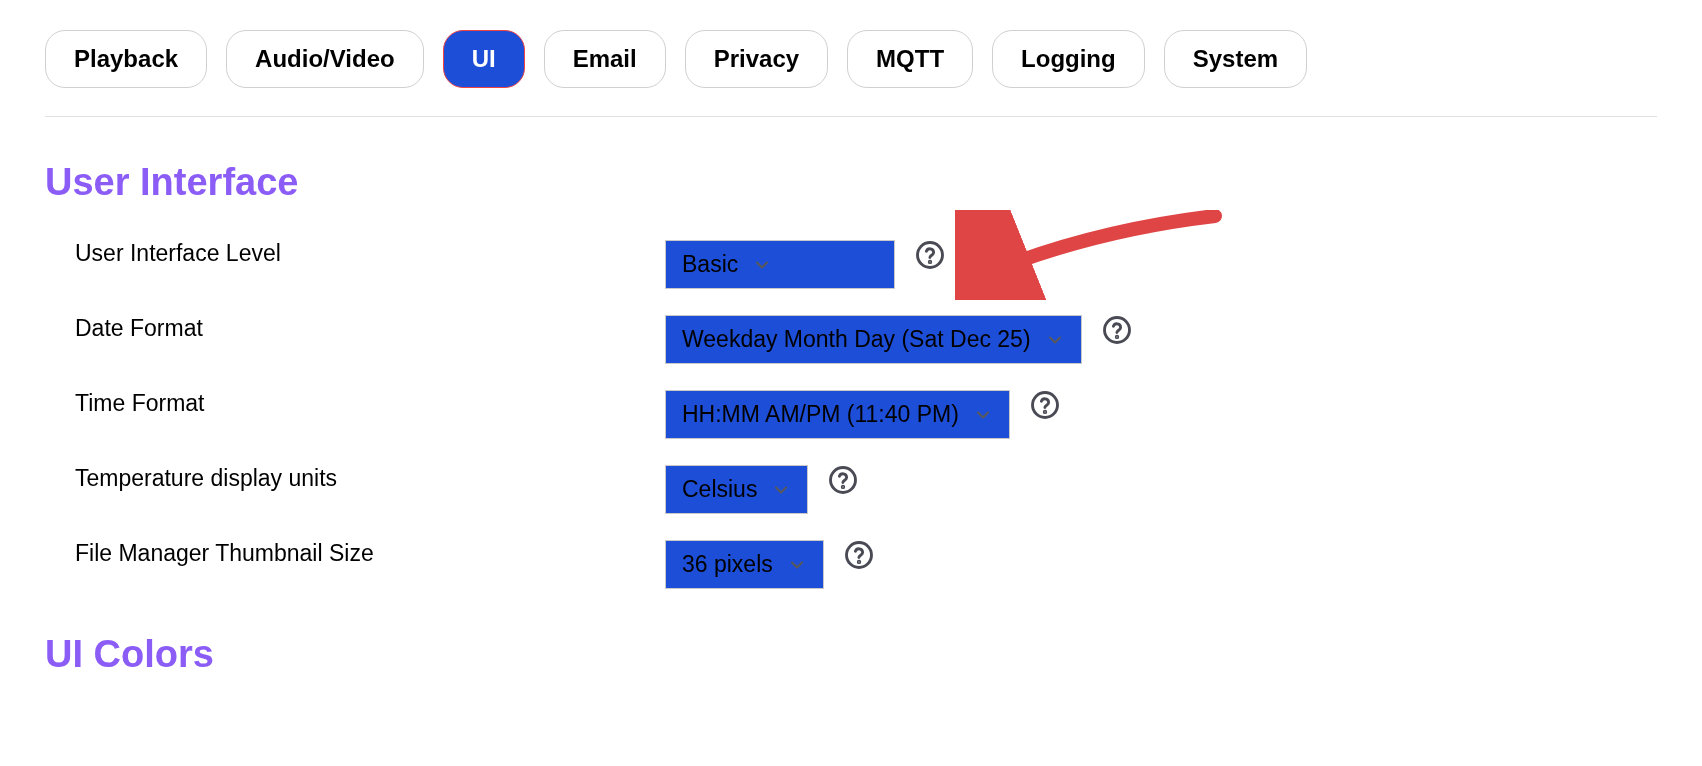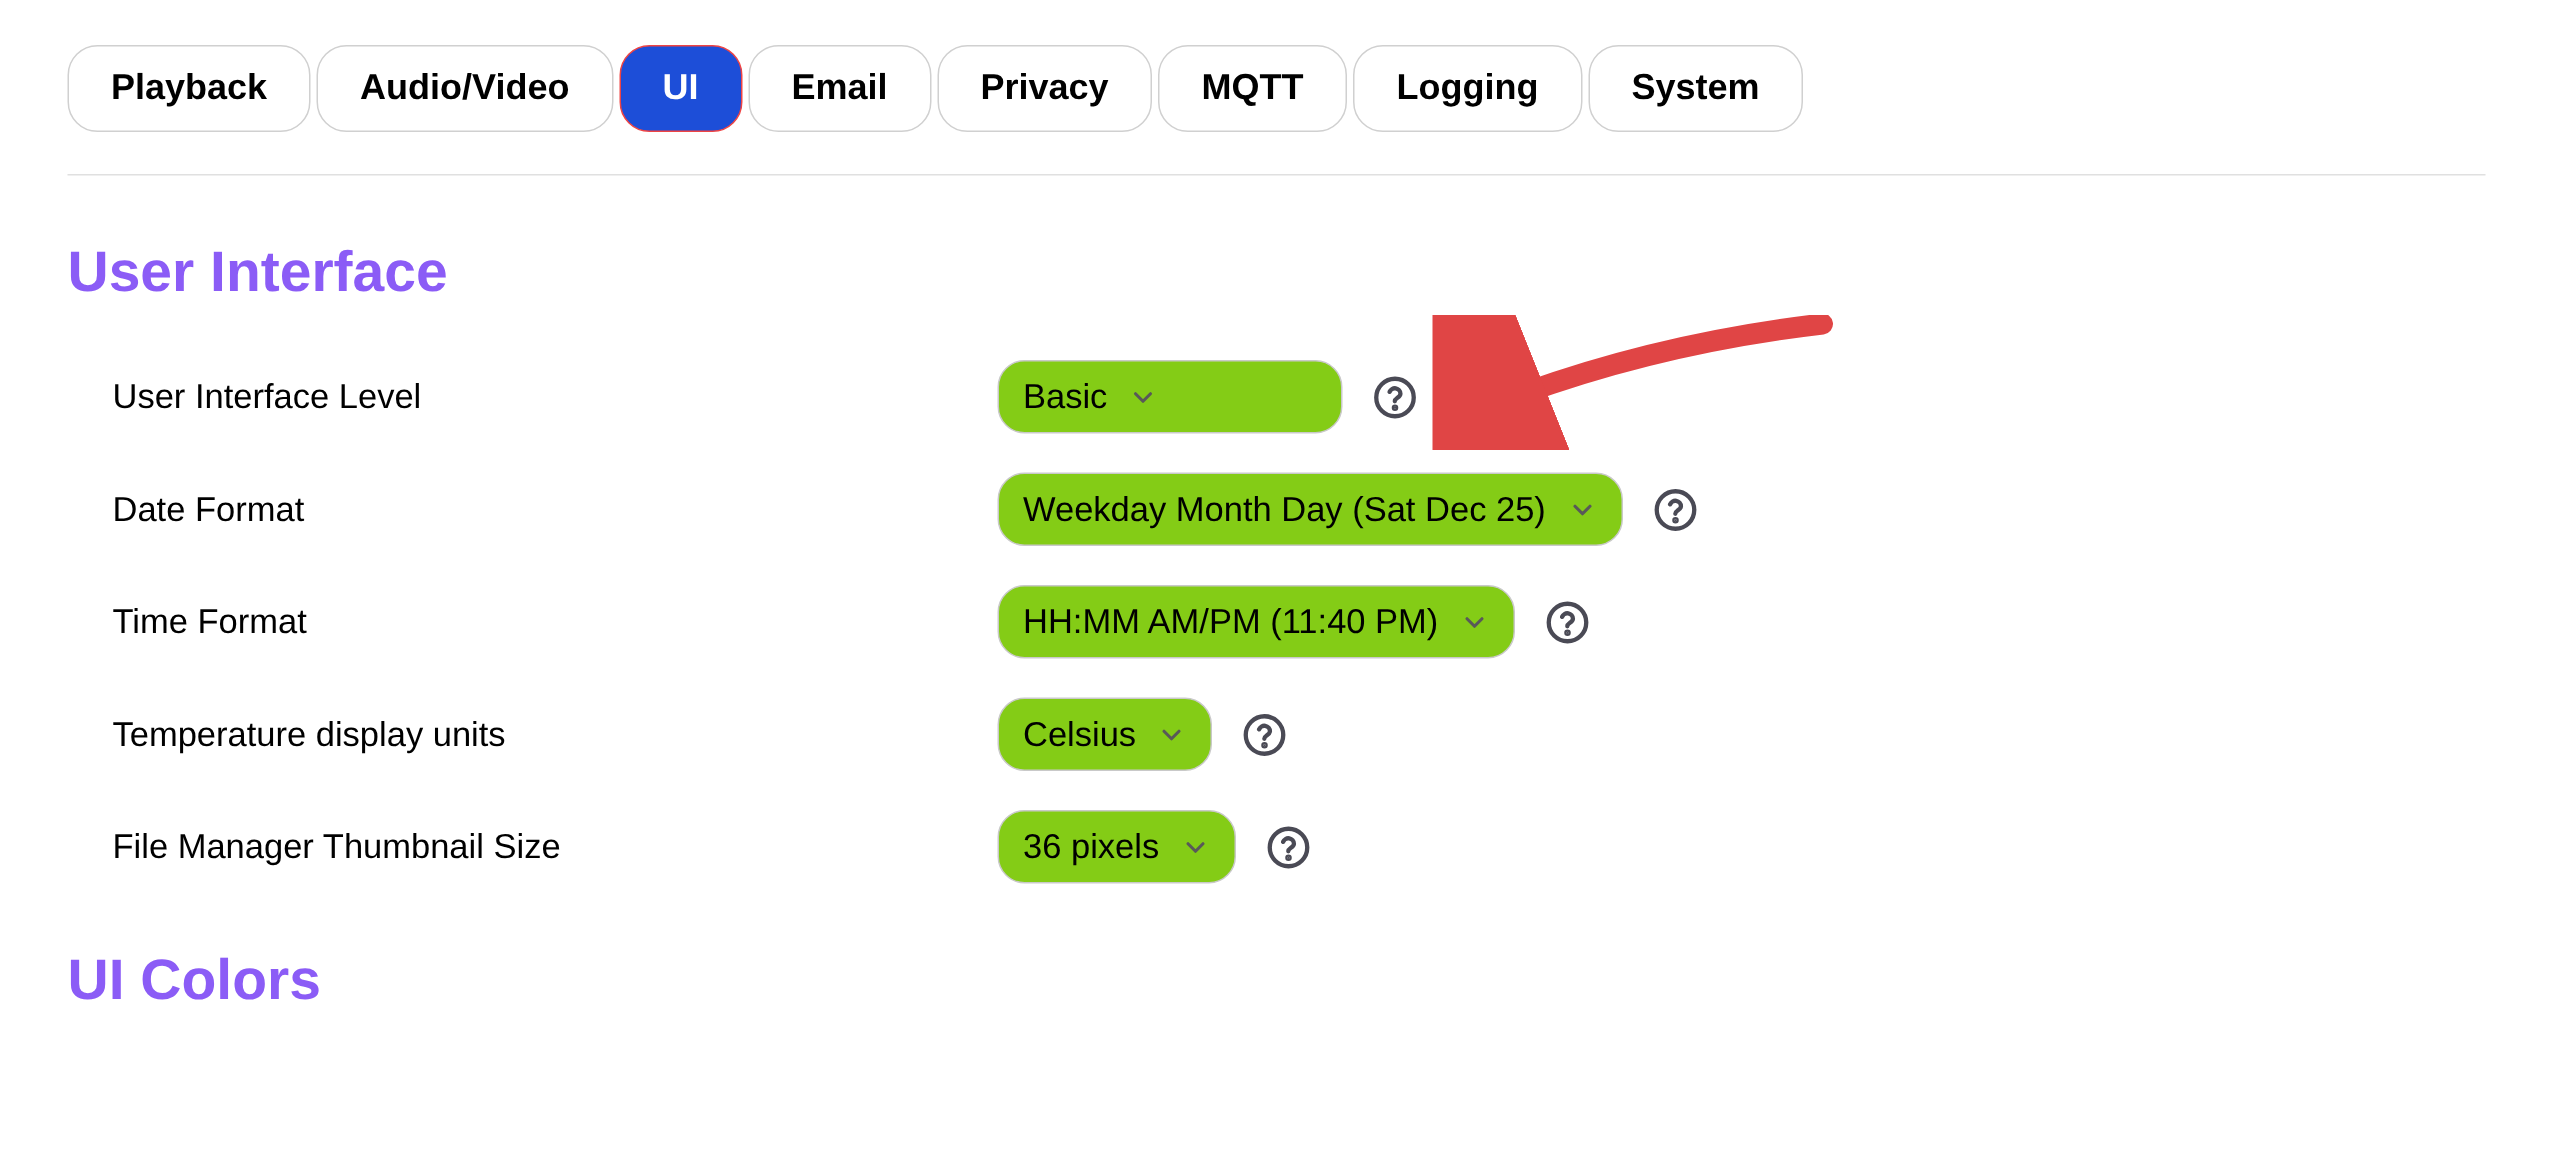--- a/index.html
+++ b/index.html
@@ -8,21 +8,21 @@
       box-sizing: border-box;
     }
     body {
       font-family: -apple-system, BlinkMacSystemFont, "Segoe UI", Helvetica, Arial, sans-serif;
       background: #fff;
       color: #212529;
       padding: 30px 45px;
     }
     .tabs {
       display: flex;
-      gap: 4px;
+      gap: 19px;
       padding-bottom: 28px;
       border-bottom: 1px solid #e0e0e0;
     }
     .tab {
       padding: 14px 28px;
       border: 1px solid #d0d0d0;
       border-radius: 20px;
       font-size: 24px;
       font-weight: 700;
       background: #fff;
@@ -37,37 +37,37 @@
     }
     .section-heading {
       font-size: 38px;
       font-weight: 800;
       margin-top: 44px;
       margin-bottom: 36px;
       color: #8b5cf6;
     }
     .field-row {
       display: flex;
-      align-items: center;
+      align-items: flex-start;
       margin-bottom: 26px;
     }
     .field-label {
       width: 620px;
       font-size: 23px;
       font-weight: 400;
       color: #000;
       padding-left: 30px;
     }
     .select-wrap {
       position: relative;
       display: inline-flex;
       align-items: center;
       border: 1px solid #c9c9c9;
-      border-radius: 18px;
-      background: #84cc16;
+      border-radius: 0;
+      background: #1d4ed8;
       padding: 10px 16px;
       cursor: pointer;
     }
     .select-value {
       font-size: 23px;
       color: #000;
       margin-right: 14px;
     }
     .chevron {
       display: inline-flex;

